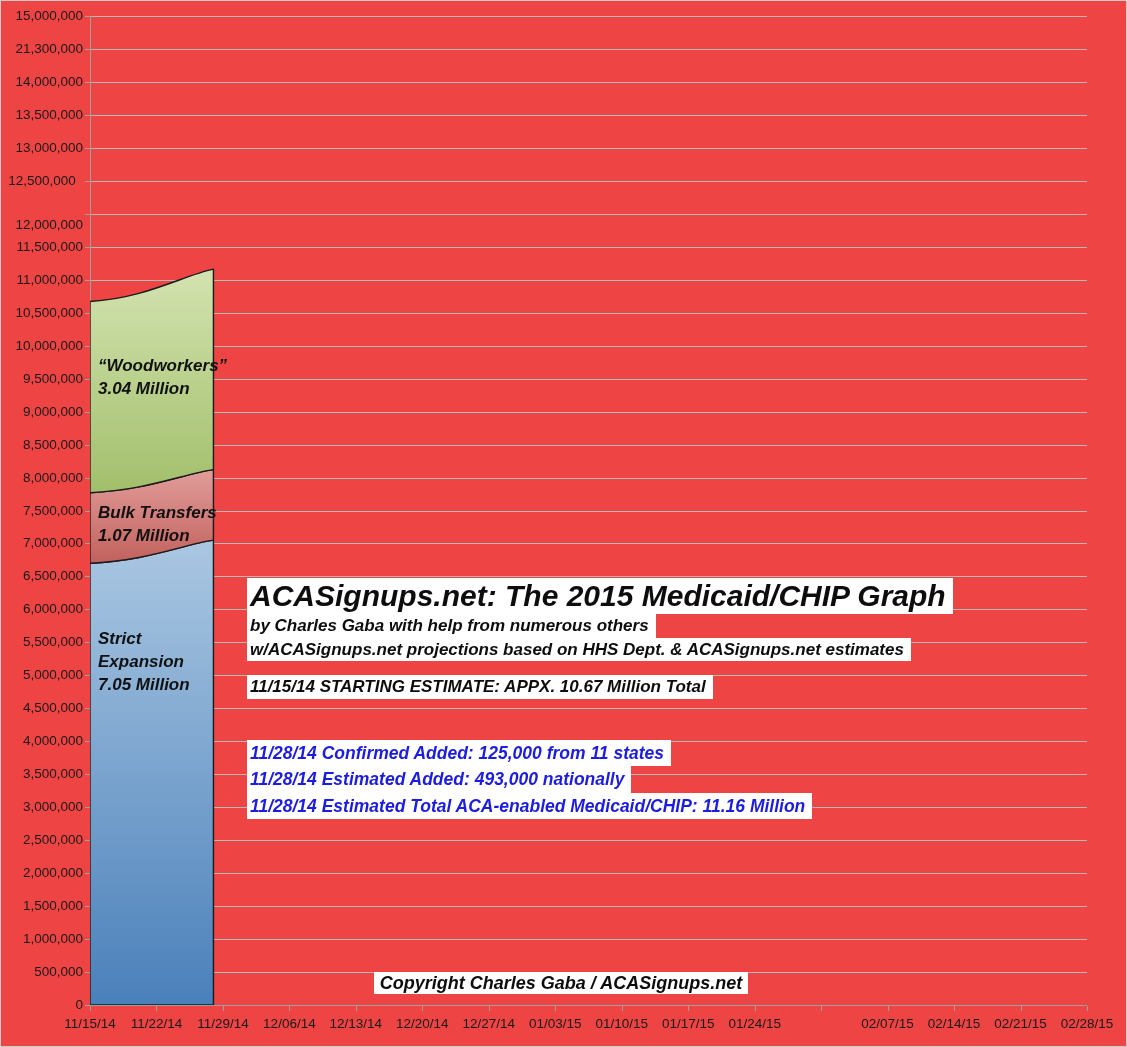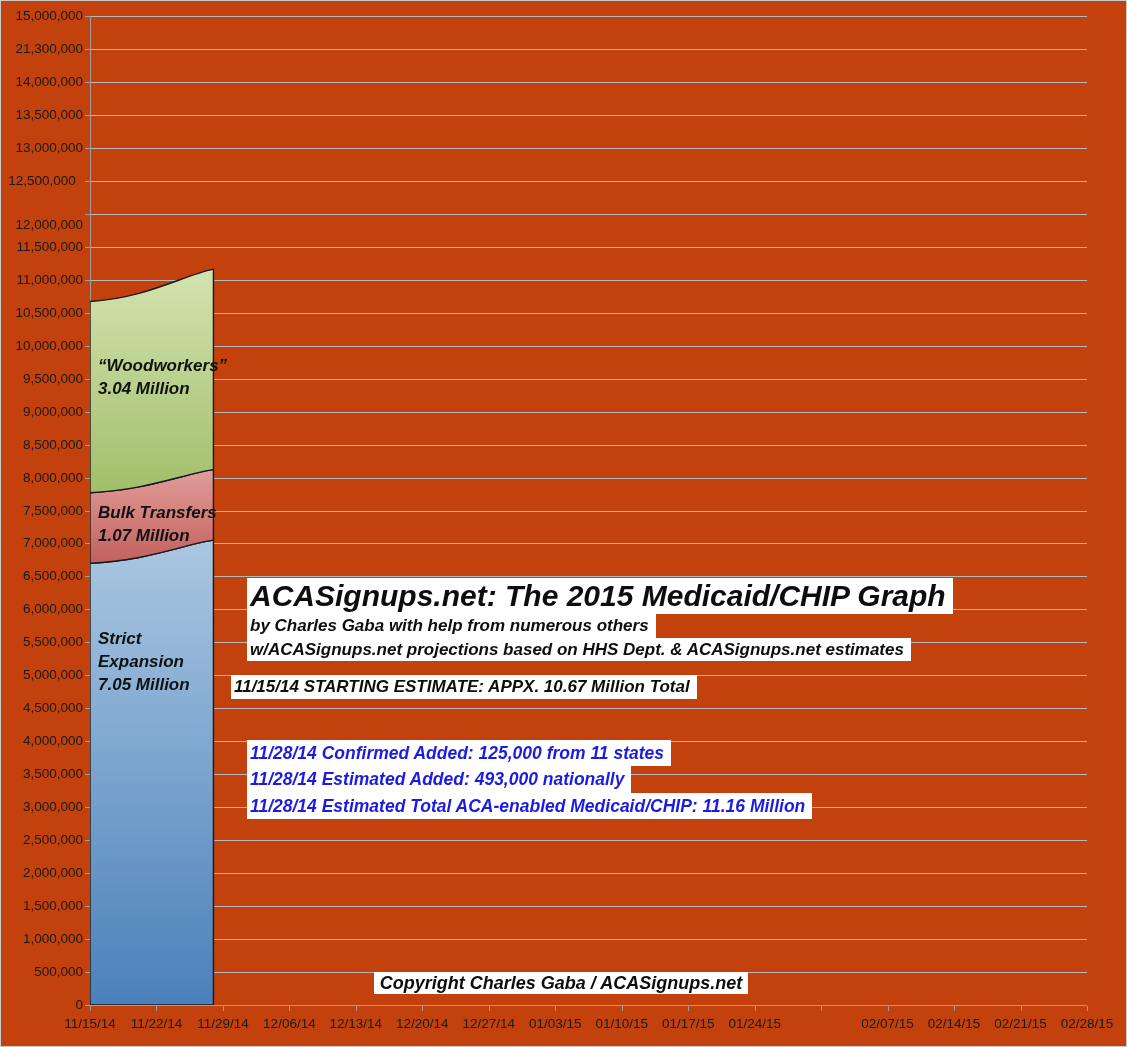--- a/index.html
+++ b/index.html
@@ -1,17 +1,17 @@
 <!DOCTYPE html>
 <html><head>
 <meta charset="utf-8">
 <style>
   html,body{margin:0;padding:0;background:#fff;}
   #chart-root{
-    position:relative;width:1127px;height:1047px;background:#c2410c;
+    position:relative;width:1127px;height:1047px;background:#ef4444;
     border:1px solid #cbcbcb;box-sizing:border-box;overflow:hidden;
     font-family:"Liberation Sans","DejaVu Sans",sans-serif;
   }
   .gridline{position:absolute;height:1px;}
   .ytick{position:absolute;height:1px;width:5px;}
   .xtick{position:absolute;width:1px;height:5px;}
   .axis-line{position:absolute;}
   .ylabel{
     position:absolute;left:0;width:82px;text-align:right;
     font-size:13.5px;color:#1a1a1a;line-height:16px;
@@ -41,21 +41,21 @@
   }
   #copyright{
     position:absolute;left:300px;top:972px;width:520px;text-align:center;
     font-style:italic;font-weight:bold;font-size:18px;color:#0d0d0d;
   }
   #copyright span{background:#fff;padding:1px 6px;}
   #woodworkers-label{left:97px;top:353px;}
   #bulk-label{left:97px;top:500px;}
   #strict-label{left:97px;top:626px;}
   #title-block{left:246px;top:577px;}
-  #estimate-block{left:230px;top:674px;}
+  #estimate-block{left:246px;top:674px;}
   #update-block{left:246px;top:739px;}
 </style>
 </head>
 <body>
 
 <div id="chart-root">
 
   <div id="axes-layer">
       <div class="gridline" style="left: 89px; top: 15px; width: 997px; background: rgb(183, 183, 183);"></div>
       <div class="ytick" style="left: 84px; top: 15px; background: rgb(158, 158, 158);"></div>

